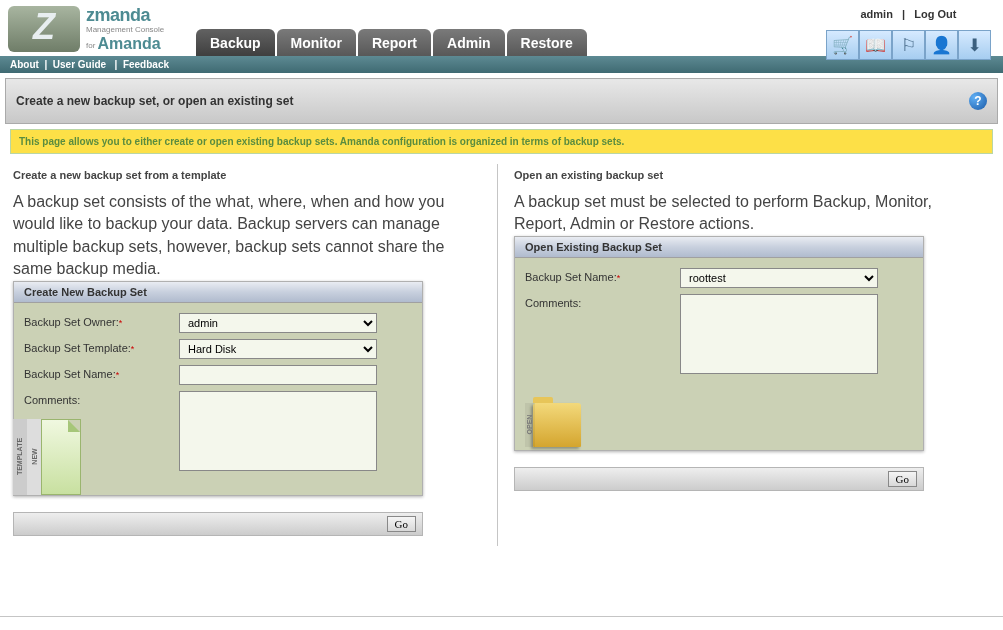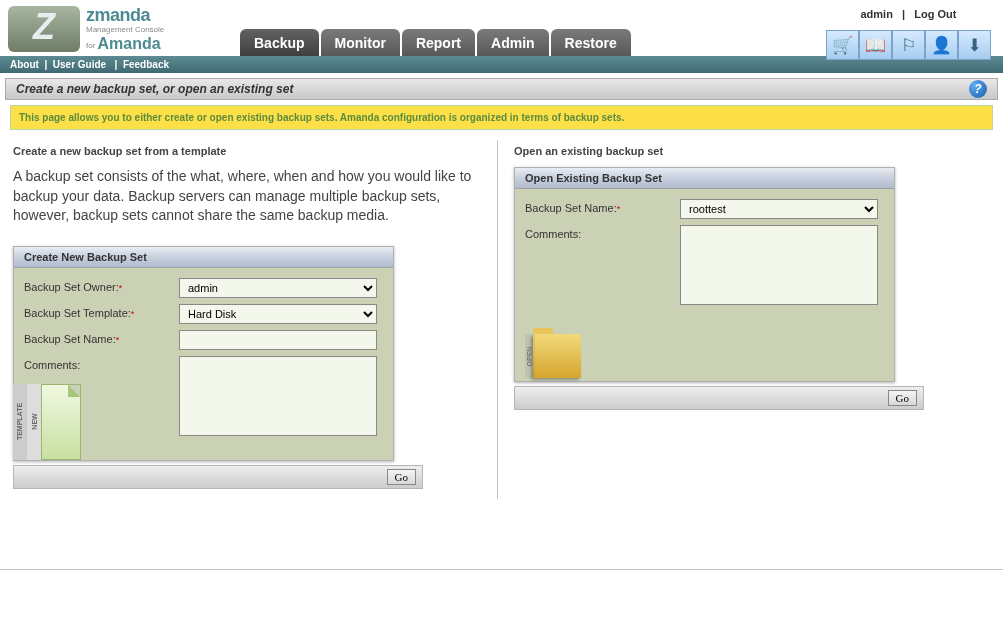--- a/index.html
+++ b/index.html
@@ -112,50 +112,48 @@
       color: #fff;
       font-weight: bold;
       font-size: 14px;
       padding: 6px 14px 5px 14px;
       border-radius: 6px 6px 0 0;
       margin-right: 2px;
       cursor: pointer;
     }
     .tab.active {
       background: linear-gradient(to bottom, #626262, #3f3f3f);
-      margin-left: 44px;
     }
 
     
     .sub-links {
       background: linear-gradient(to bottom, #5d8a93, #3f6a72);
       color: #fff;
       padding: 3px 10px;
       font-size: 10px;
       font-weight: bold;
     }
     .sub-links a {
       color: #fff;
       text-decoration: none;
       font-weight: bold;
     }
 
     
     .title-bar {
       background: linear-gradient(to bottom, #e8e8e8, #c8c8c8);
       border: 1px solid #aaa;
-      padding: 1px 10px;
+      padding: 13px 10px;
       margin: 5px;
       font-weight: bold;
       font-size: 12px;
       color: #333;
       display: flex;
       justify-content: space-between;
       align-items: center;
-      font-style: italic;
     }
     .help-icon {
       width: 18px;
       height: 18px;
       border-radius: 50%;
       background: radial-gradient(circle at 30% 30%, #5faff5, #1a5aa7);
       display: flex;
       align-items: center;
       justify-content: center;
       color: #fff;
@@ -186,33 +184,32 @@
       padding: 5px 15px 10px 8px;
     }
     .col.left { border-right: 1px solid #c5c5c5; }
     .col h4 {
       font-size: 11px;
       font-weight: bold;
       color: #444;
       margin-bottom: 10px;
     }
     .col p {
-      font-size: 14px;
+      font-size: 16px;
       color: #444;
       line-height: 1.4;
-      margin-bottom: 20px;
     }
 
     
     .panel {
       border: 1px solid #b0b0b0;
       background: #cbd1b5;
       box-shadow: 0 1px 3px rgba(0,0,0,0.3);
-      width: 381px;
-      margin-bottom: 4px;
+      width: 410px;
+      margin-bottom: 16px;
     }
     .panel-head {
       background: linear-gradient(to bottom, #e9ecf2, #c8d0de 50%, #b0bbce);
       padding: 4px 10px;
       font-weight: bold;
       font-size: 11px;
       color: #333;
       border-bottom: 1px solid #a0a0a0;
     }
     .panel-body {
@@ -454,20 +451,21 @@
       </div>
     </div>
 
     <div class="go-bar">
       <button class="go-btn">Go</button>
     </div>
   </div>
 
   <div class="col">
     <h4>Open an existing backup set</h4>
+    <p>A backup set must be selected to perform Backup, Monitor, Report, Admin or Restore actions.</p>
 
     <div class="panel">
       <div class="panel-head">Open Existing Backup Set</div>
       <div class="panel-body">
 
         <div class="form-row">
           <label><span>Backup Set Name:</span><span class="req">*</span></label>
           <select>
             <option>roottest</option>
           </select>

